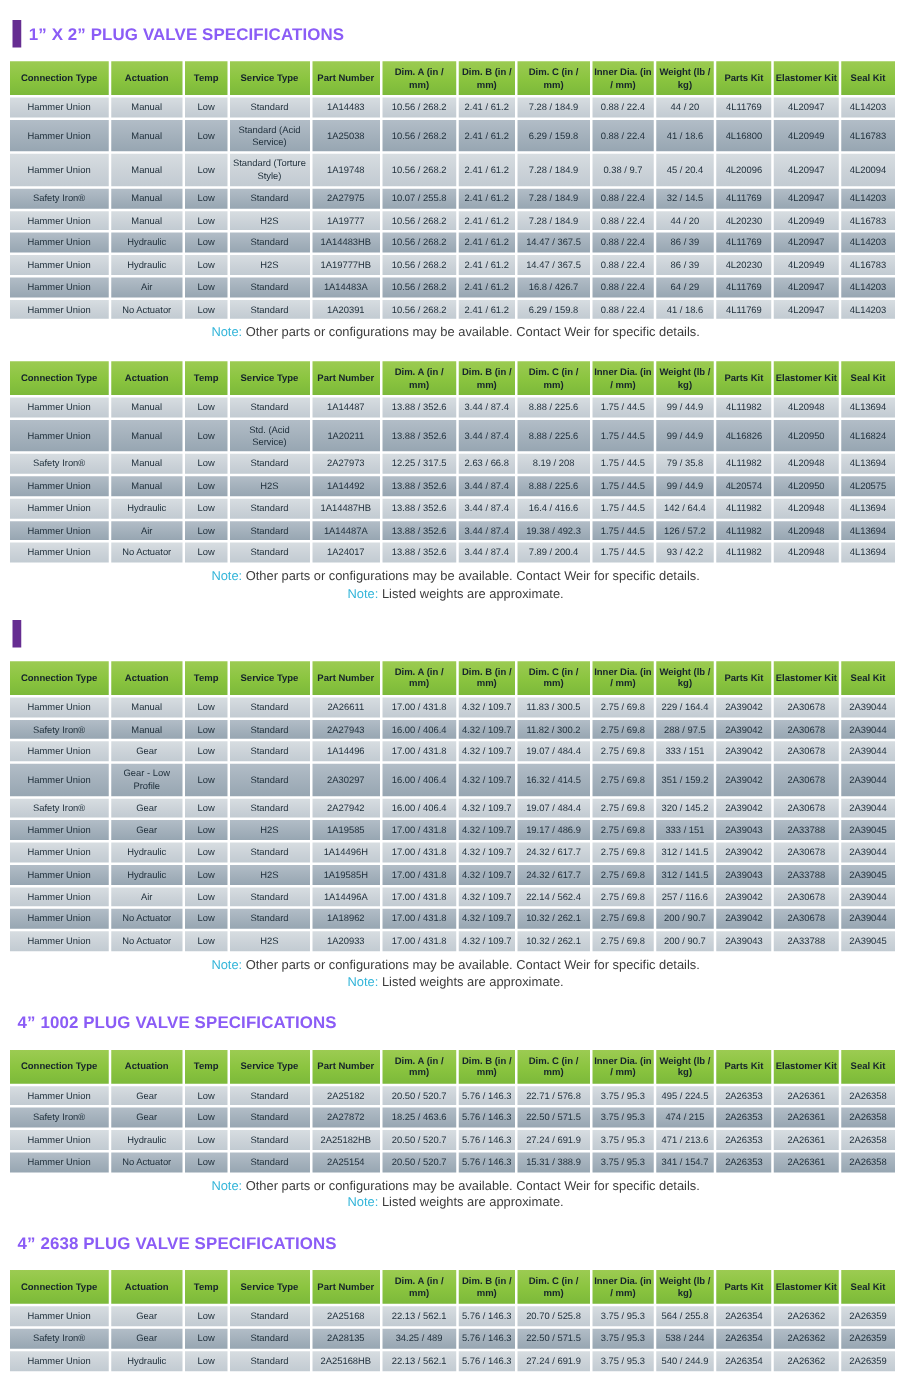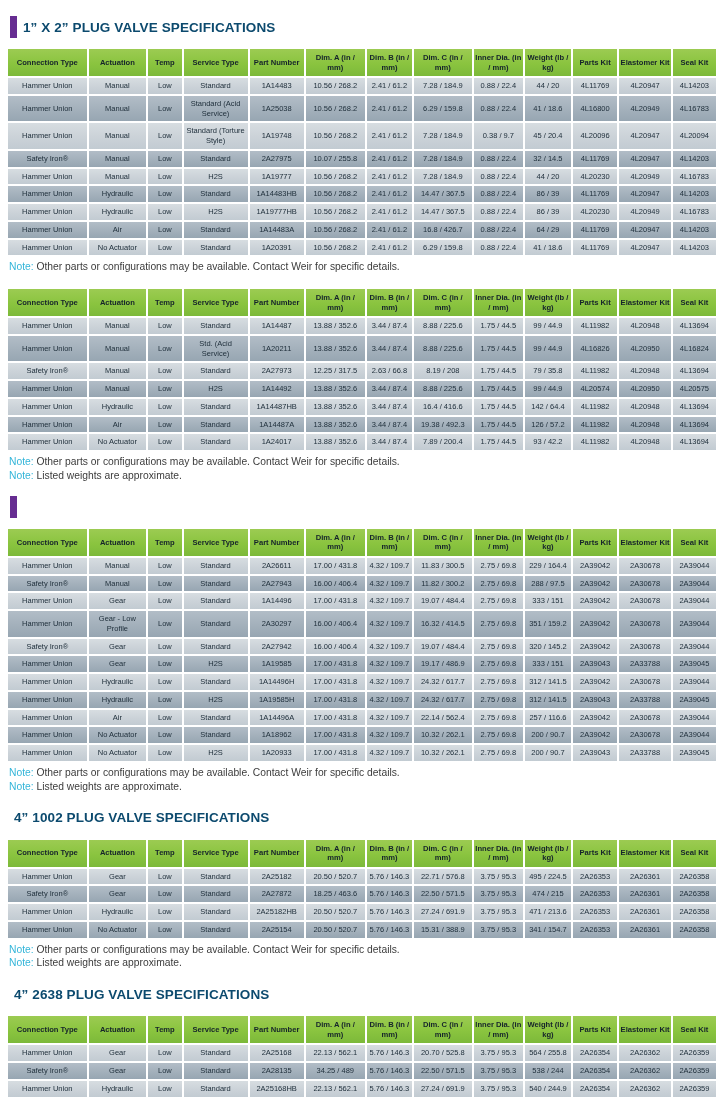--- a/index.html
+++ b/index.html
@@ -29,21 +29,21 @@
     margin-left: 2px;
     margin-right: 6px;
     flex: 0 0 auto;
   }
   .sec-title.no-bar { padding-left: 6px; }
   .sec-title h2 {
     margin: 0;
     font-size: 13.5px;
     font-weight: bold;
     letter-spacing: 0.1px;
-    color: #0c4a6e;
+    color: #8b5cf6;
     white-space: nowrap;
   }
   table.spec-table {
     width: 100%;
     table-layout: fixed;
     border-collapse: separate;
     border-spacing: 2px;
     margin-left: -2px;
     margin-right: -2px;
   }
@@ -63,21 +63,21 @@
     line-height: 1.3;
     color: #20303c;
     text-align: center;
     vertical-align: middle;
     padding: 3px 1px;
     height: 15px;
     overflow: hidden;
   }
   tr.light td { background: linear-gradient(180deg, #d7dde1 0%, #cbd2d8 55%, #c2cbd2 100%); }
   tr.dark td  { background: linear-gradient(180deg, #b2bdc7 0%, #a3b0bb 55%, #97a6b2 100%); }
-  .notes { margin: 4px 0 0 1px; }
+  .notes { margin: 4px 0 0 1px; text-align: center; }
   .notes p {
     margin: 1px 0;
     font-size: 10.3px;
     line-height: 1.25;
     color: #3c3c3c;
   }
   .notes .note-label { color: #33b5d9; }
 </style>
 </head>
 <body>

